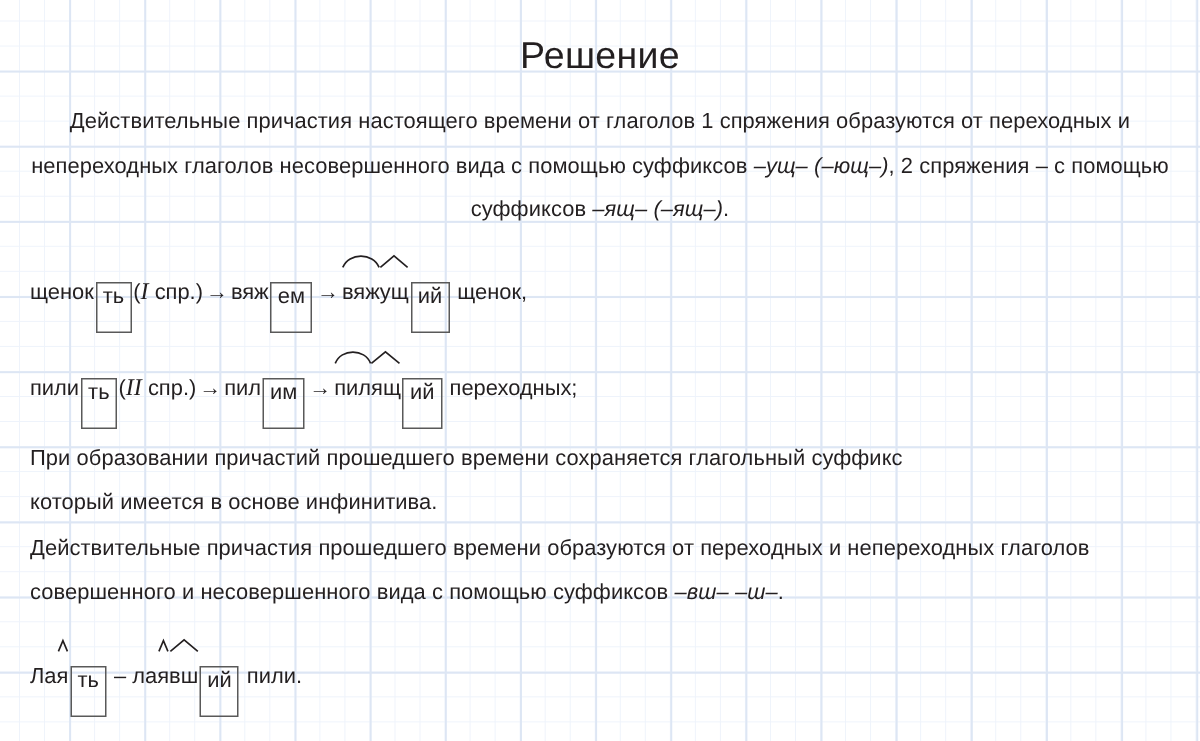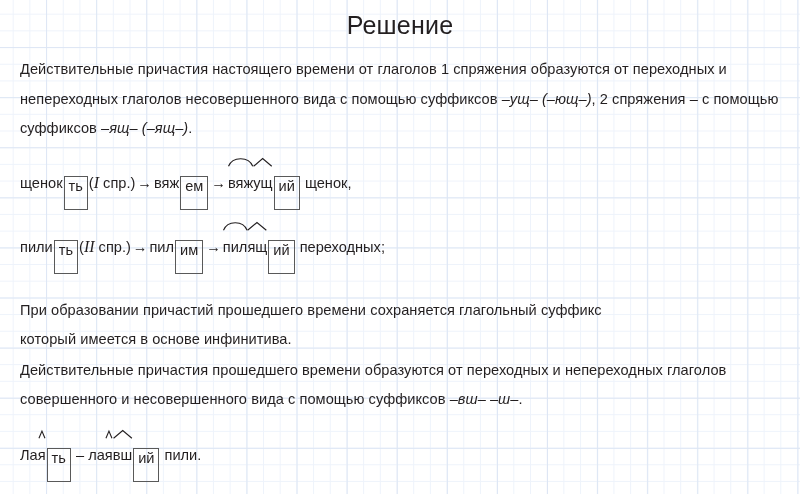--- a/index.html
+++ b/index.html
@@ -35,38 +35,38 @@
     position: absolute;
     inset: 0;
     padding: 0;
   }
 
   .page-title {
     text-align: center;
     font-size: 25px;
     font-weight: 400;
     color: #231f20;
-    margin: 0;
+    margin: 12px;
     padding-top: 11px;
     letter-spacing: 0.2px;
   }
 
   .body-block {
     margin: 0 20px 0 20px;
   }
 
   .para {
     font-size: 14.6px;
     line-height: 29.5px;
     color: #231f20;
     margin: 0;
     letter-spacing: 0.05px;
   }
-  .para.p1 { margin-top: 15px; }
-  .para.p3 { margin-top: 22px; }
+  .para.p1 { margin-top: 15px; text-align: center; }
+  .para.p3 { margin-top: 6px; }
   .para.p4 { margin-top: 1px; }
 
   .it {
     font-style: italic;
   }
 
   .morph-line {
     font-size: 14.6px;
     line-height: 29.5px;
     margin: 0;

